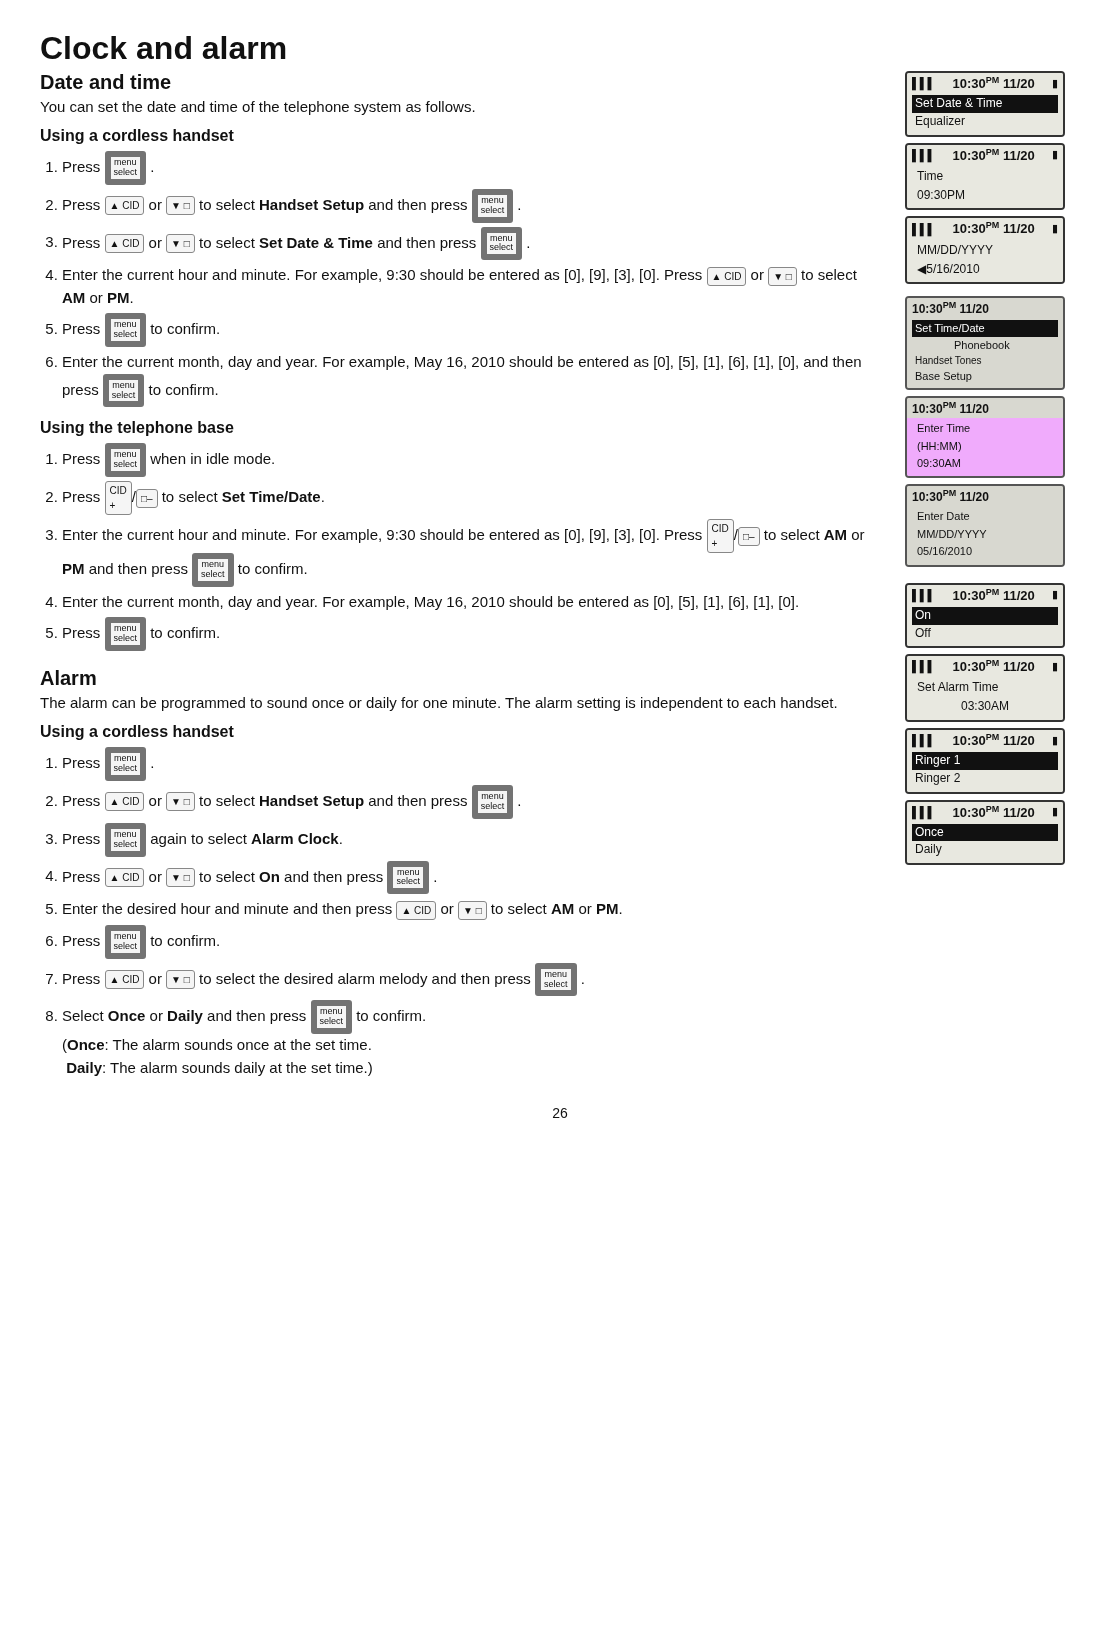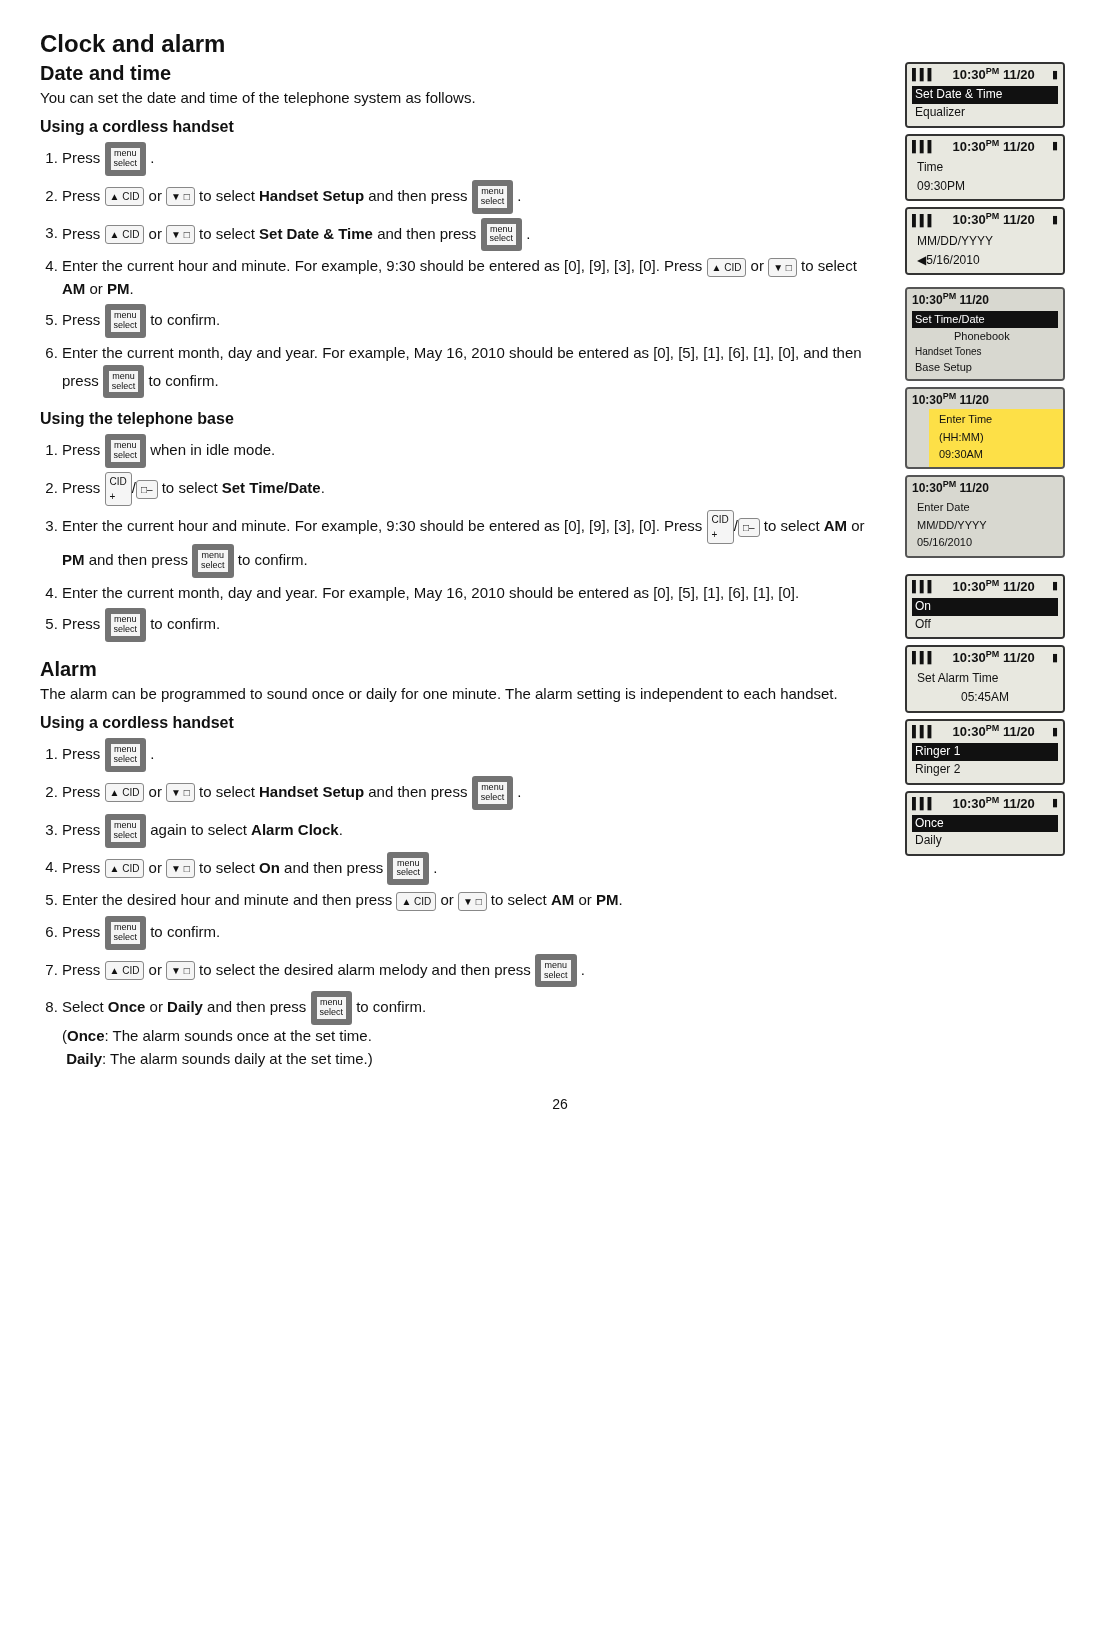--- a/index.html
+++ b/index.html
@@ -25,21 +25,21 @@
     .screen-col {
       width: 175px;
       flex-shrink: 0;
       display: flex;
       flex-direction: column;
       gap: 6px;
       padding-top: 0;
     }
 
     h1.page-title {
-      font-size: 24px;
+      font-size: 32px;
       font-weight: bold;
       margin-bottom: 4px;
     }
     h2.section-title {
       font-size: 20px;
       font-weight: bold;
       margin-bottom: 4px;
     }
     h3.subsection-title {
       font-size: 16px;
@@ -291,21 +291,21 @@
         <div class="screen-menu-item" style="font-size:11px;margin-left:39px;">Phonebook</div>
         <div class="screen-menu-item" style="font-size:10px;">Handset Tones</div>
         <div class="screen-menu-item" style="font-size:11px;">Base Setup</div>
       </div>
     </div>
 
     <div class="phone-screen" style="border:2px solid #555; background:#d8d8d0;">
       <div class="screen-status-bar" style="background:#d8d8d0;">
         <span class="screen-time-main" style="font-size:12px;">10:30<span class="pm-label">PM</span> 11/20</span>
       </div>
-      <div class="screen-menu-area" style="background:#fde047;margin-left:22px;">
+      <div class="screen-menu-area" style="background:#f0abfc;">
         <div class="screen-sub-text" style="font-size:11px;">Enter Time</div>
         <div class="screen-sub-text" style="font-size:11px;">(HH:MM)</div>
         <div class="screen-sub-text" style="font-size:11px;">09:30AM</div>
       </div>
     </div>
 
     <div class="phone-screen" style="border:2px solid #555; background:#d8d8d0;">
       <div class="screen-status-bar" style="background:#d8d8d0;">
         <span class="screen-time-main" style="font-size:12px;">10:30<span class="pm-label">PM</span> 11/20</span>
       </div>
@@ -329,21 +329,21 @@
     </div>
 
     <div class="phone-screen">
       <div class="screen-status-bar">
         <span class="screen-signal">▌▌▌</span>
         <span class="screen-time-main">10:30<span class="pm-label">PM</span> 11/20</span>
         <span class="screen-battery">▮</span>
       </div>
       <div class="screen-menu-area">
         <div class="screen-sub-text" style="text-align:left;">Set Alarm Time</div>
-        <div class="screen-sub-text" style="text-align:center;">05:45AM</div>
+        <div class="screen-sub-text" style="text-align:center;">03:30AM</div>
       </div>
     </div>
 
     <div class="phone-screen">
       <div class="screen-status-bar">
         <span class="screen-signal">▌▌▌</span>
         <span class="screen-time-main">10:30<span class="pm-label">PM</span> 11/20</span>
         <span class="screen-battery">▮</span>
       </div>
       <div class="screen-menu-area">

